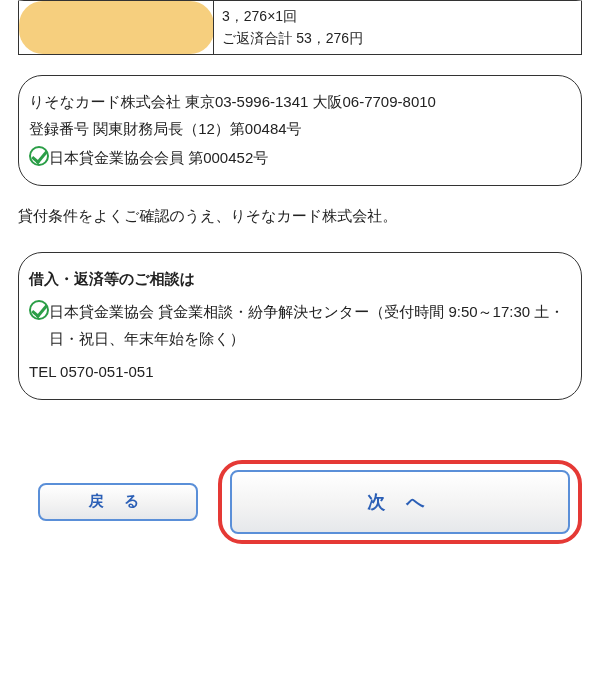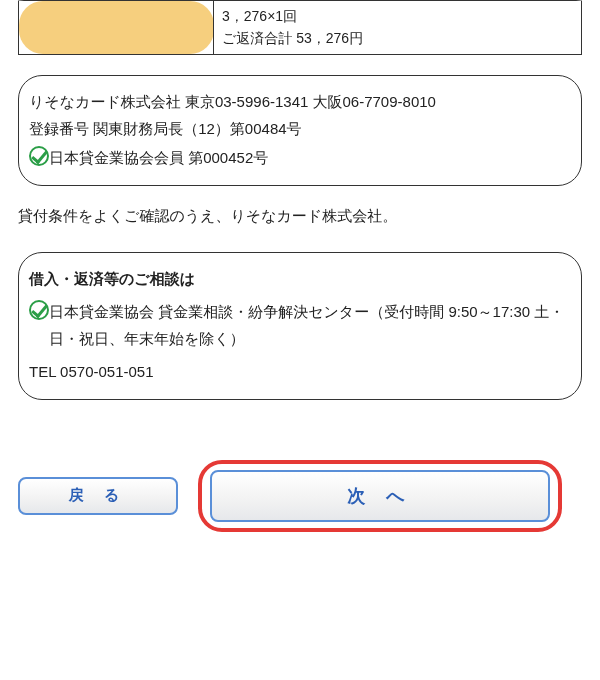--- a/index.html
+++ b/index.html
@@ -69,21 +69,21 @@
       top: 0px;
       width: 6px;
       height: 12px;
       border-right: 3px solid #2b9e47;
       border-bottom: 3px solid #2b9e47;
       transform: rotate(40deg);
     }
     .tel-line { margin-top: 6px; font-size: 15px; }
     .button-row {
       display: flex;
-      justify-content: flex-start;
+      justify-content: flex-end;
       align-items: center;
       margin-top: 60px;
       gap: 20px;
       padding-bottom: 8px;
     }
     .btn {
       border: 2px solid #5a8fd8;
       border-radius: 8px;
       background: linear-gradient(#ffffff, #f3f3f3 55%, #e6e8eb);
       color: #2b5fb6;
@@ -94,21 +94,21 @@
       letter-spacing: 8px;
       padding: 0;
     }
     .btn-back {
       width: 160px;
       height: 38px;
       font-size: 15px;
     }
     .btn-next {
       width: 340px;
-      height: 52px;
+      height: 64px;
       font-size: 18px;
     }
     .highlight-frame {
       border: 4px solid #e53935;
       padding: 6px 8px;
       display: inline-flex;
     }
   </style>
 </head>
 <body>

